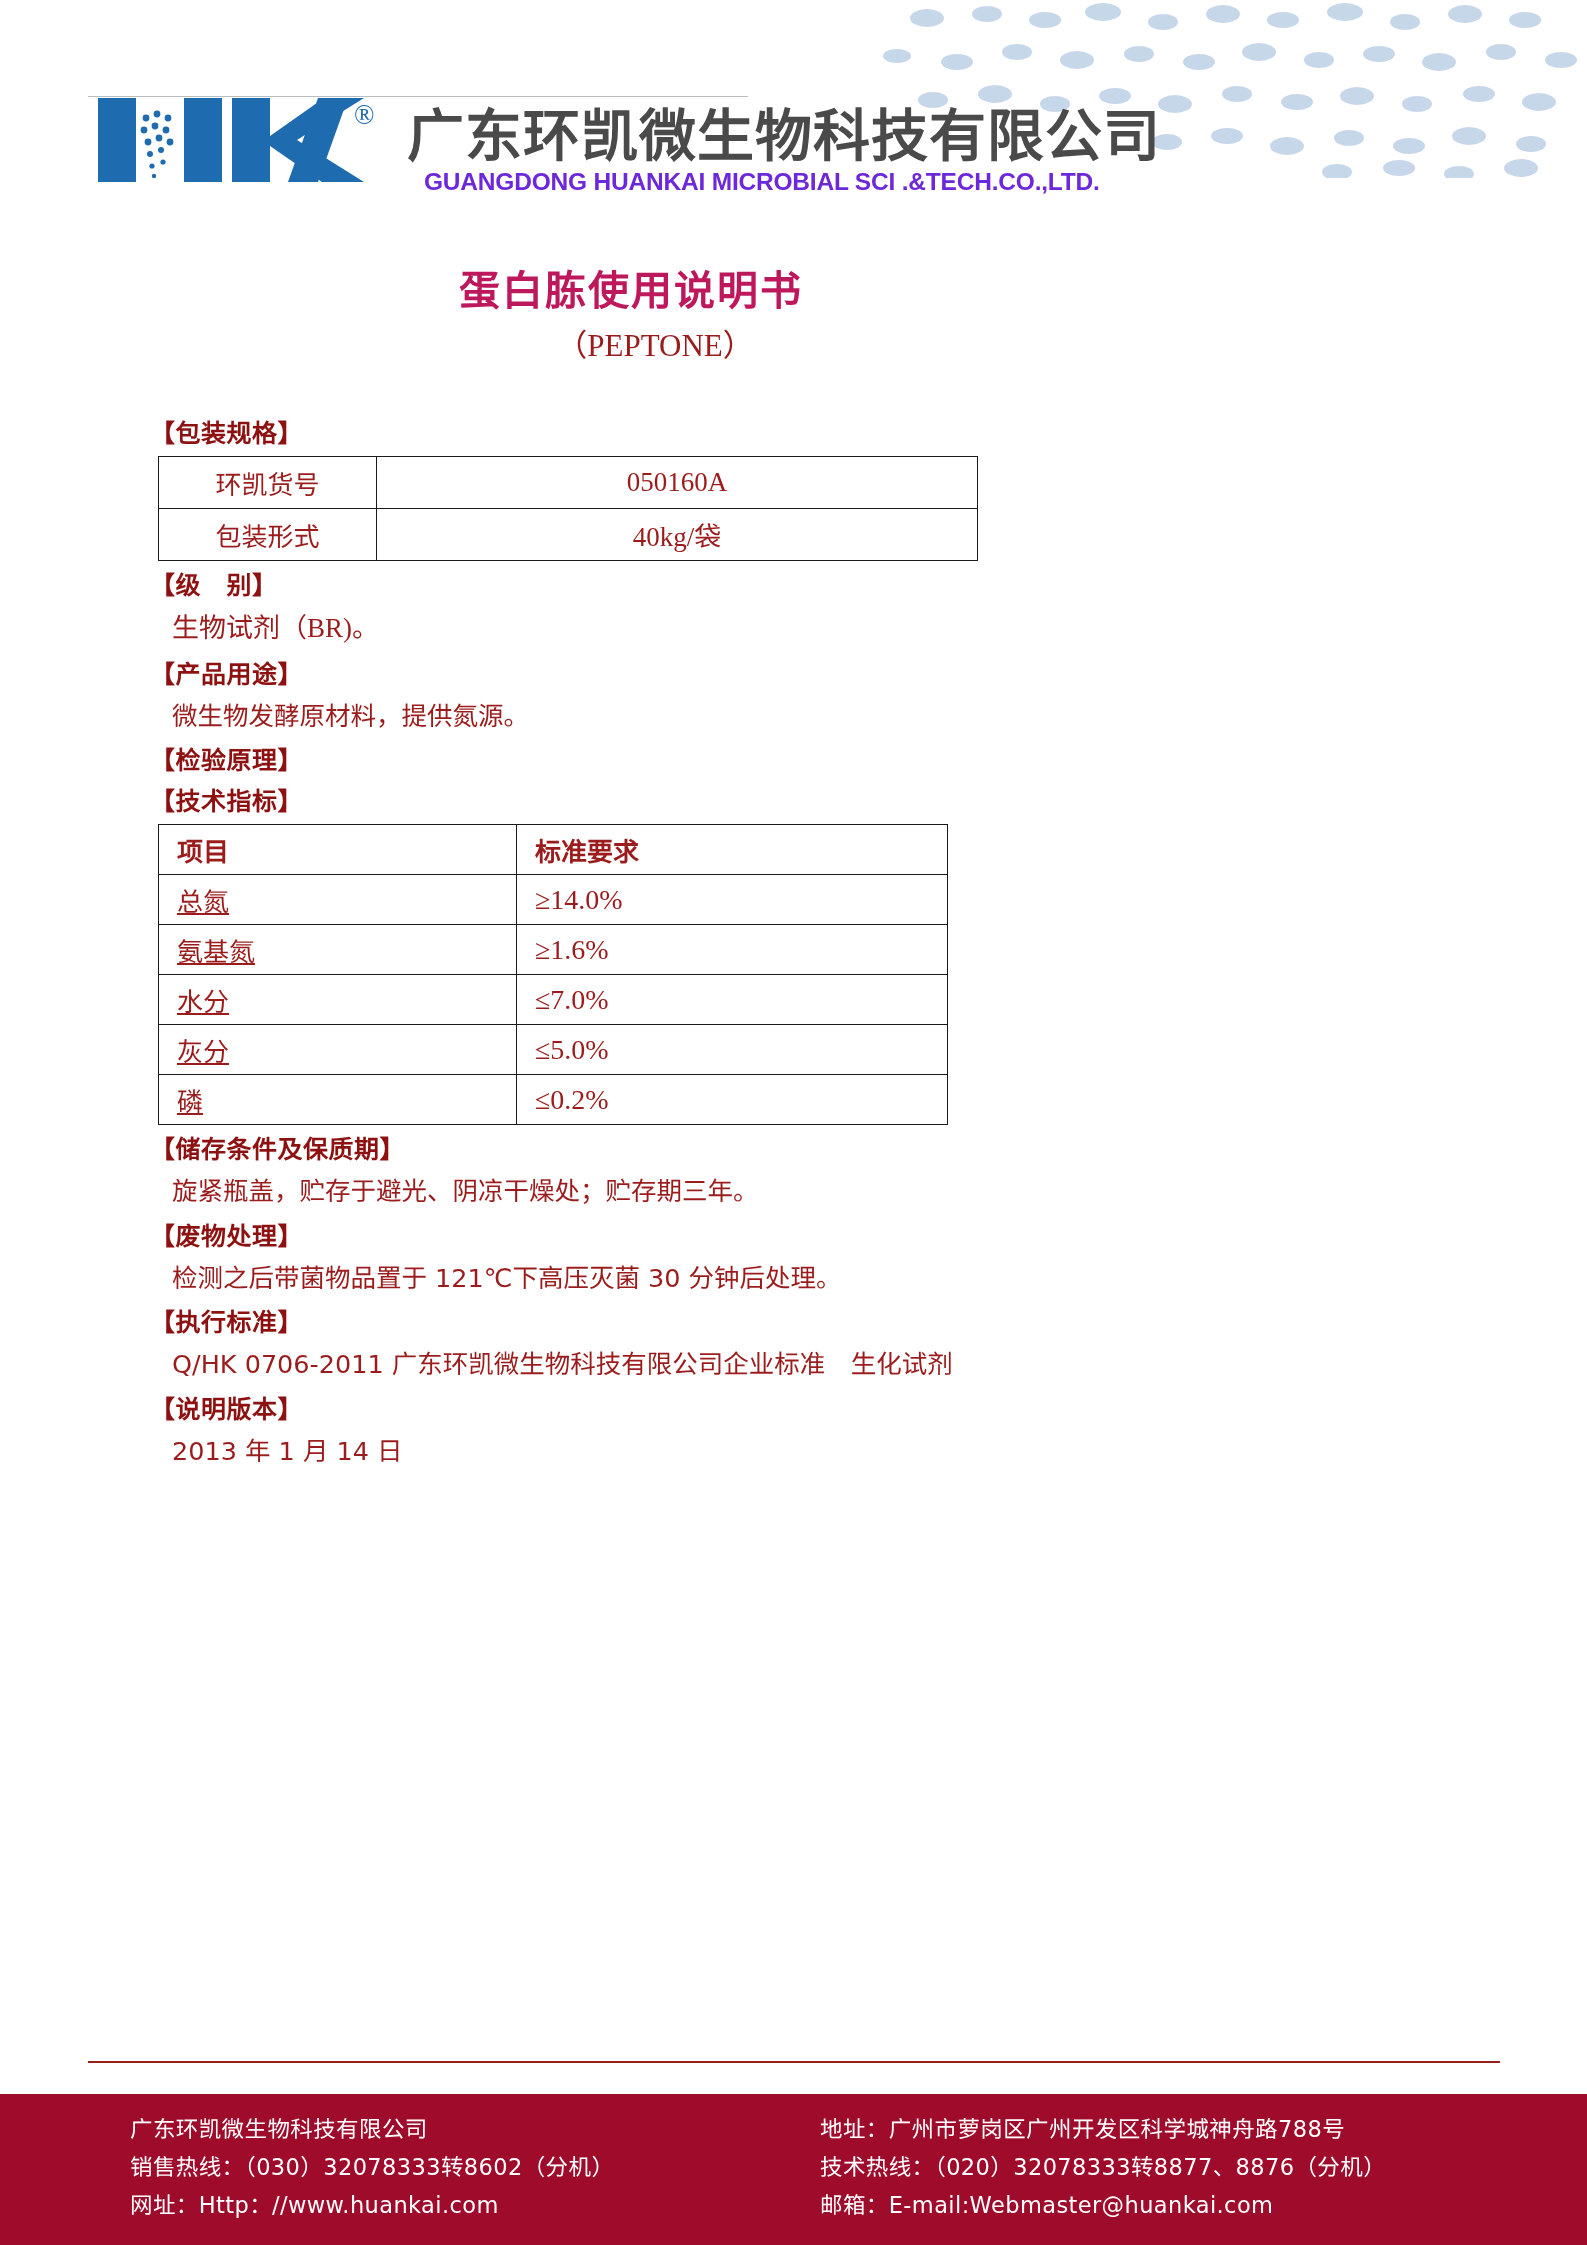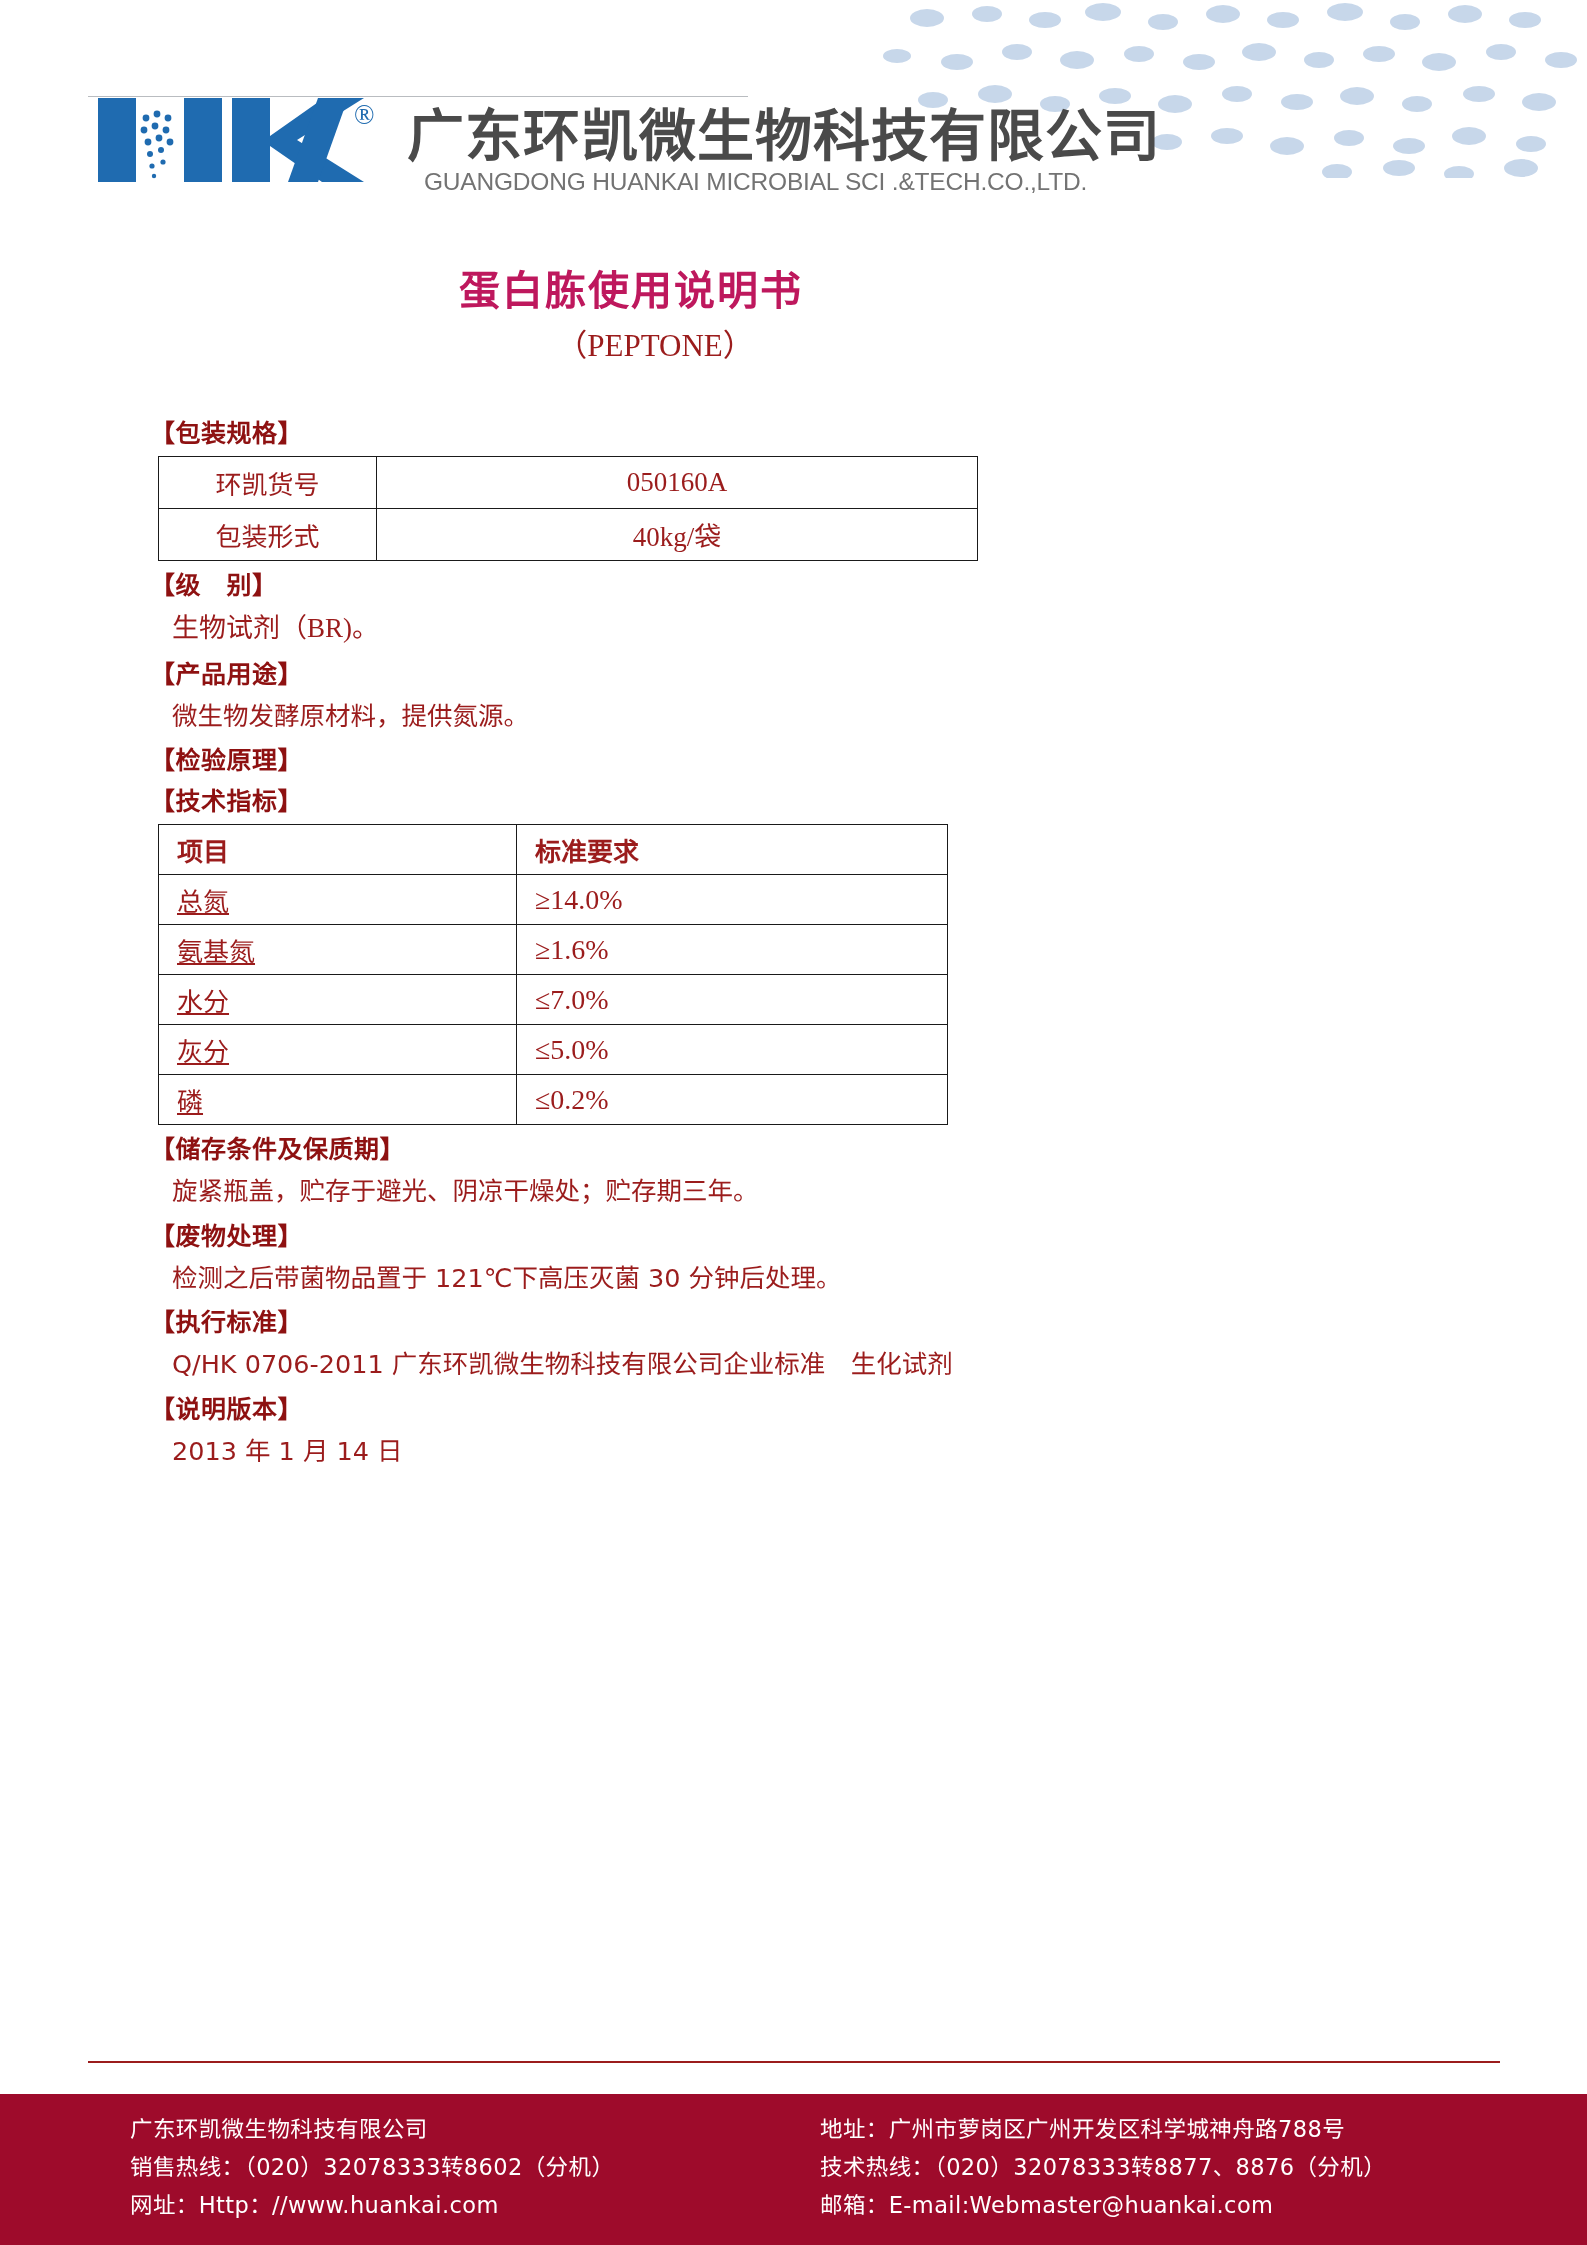--- a/index.html
+++ b/index.html
@@ -72,22 +72,22 @@
     color: #4a4a4a;
     letter-spacing: 1px;
     font-family: "DejaVu Sans", sans-serif;
     white-space: nowrap;
   }
   .company-en {
     position: absolute;
     top: 90px;
     left: 424px;
     font-size: 24.5px;
-    font-weight: normal;
-    color: #737373;
+    font-weight: bold;
+    color: #6d28d9;
     letter-spacing: -0.2px;
     white-space: nowrap;
   }
 
   
   .doc-title {
     position: absolute;
     top: 257px;
     left: 0;
     width: 1262px;
@@ -409,21 +409,21 @@
     <div class="sec-head">【说明版本】</div>
     <div class="sec-body">2013 年 1 月 14 日</div>
 
   </div>
 
   <div class="footer-rule"></div>
   <div class="footer">
     <div class="footer-cols">
       <div class="fcol left">
         <div class="fline">广东环凯微生物科技有限公司</div>
-        <div class="fline">销售热线：（020）32078333转8602（分机）</div>
+        <div class="fline">销售热线：（030）32078333转8602（分机）</div>
         <div class="fline">网址：Http：//www.huankai.com</div>
       </div>
       <div class="fcol right">
         <div class="fline">地址：广州市萝岗区广州开发区科学城神舟路788号</div>
         <div class="fline">技术热线：（020）32078333转8877、8876（分机）</div>
         <div class="fline">邮箱：E-mail:Webmaster@huankai.com</div>
       </div>
     </div>
   </div>
 

